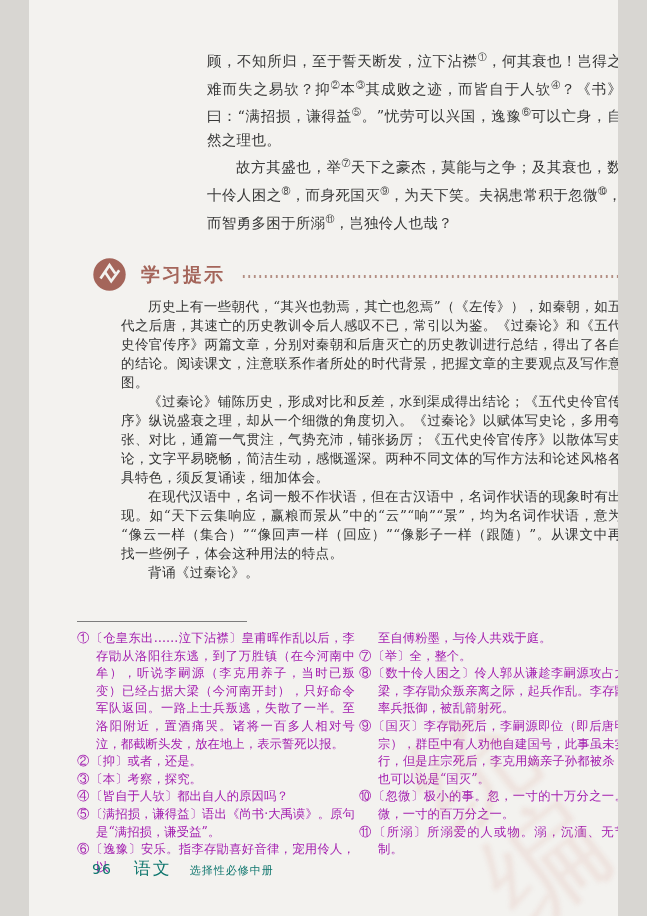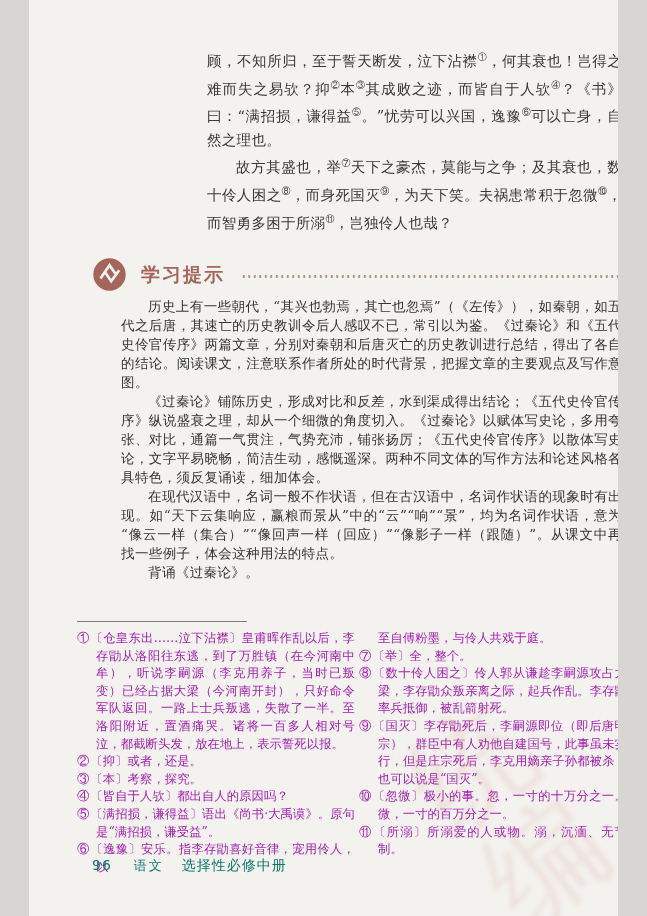--- a/index.html
+++ b/index.html
@@ -60,22 +60,22 @@
   .fn{margin:0;padding-left:19px;text-indent:-19px;}
   .fn.cont{text-indent:0;}
   .fn-num{margin-right:1px;}
   
   .footer{
     position:absolute;left:63px;top:857px;
     display:flex;align-items:baseline;color:#0f766e;
     font-family:"DejaVu Sans","Liberation Sans",sans-serif;
   }
   .footer .pn{font-size:14px;letter-spacing:1px;}
-  .footer .subj{font-size:13px;margin-left:22px;letter-spacing:2px;}
-  .footer .vol{font-size:14px;margin-left:18px;letter-spacing:1px;}
+  .footer .subj{font-size:17px;margin-left:22px;letter-spacing:2px;}
+  .footer .vol{font-size:11px;margin-left:18px;letter-spacing:1px;}
   
   .watermark{
     position:absolute;left:408px;top:660px;width:230px;height:240px;
     font-size:118px;line-height:120px;
     color:rgba(198,94,80,0.10);
     transform:rotate(-38deg);
     filter:blur(2px);
     pointer-events:none;user-select:none;
     font-family:"DejaVu Serif","Liberation Serif",serif;
   }

